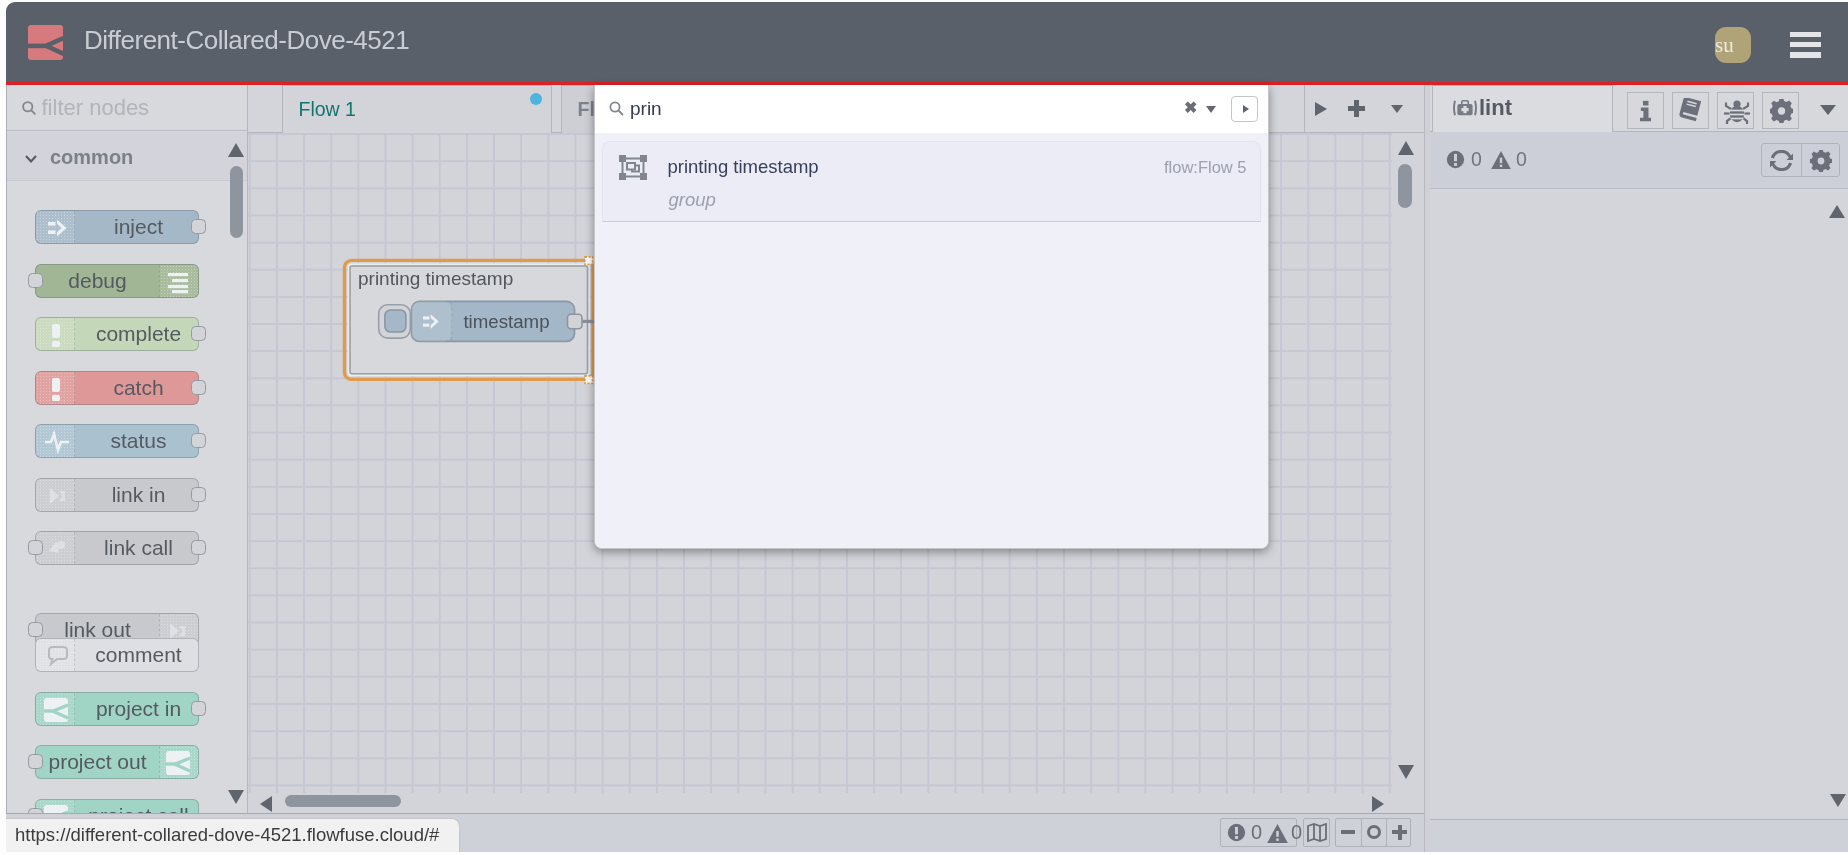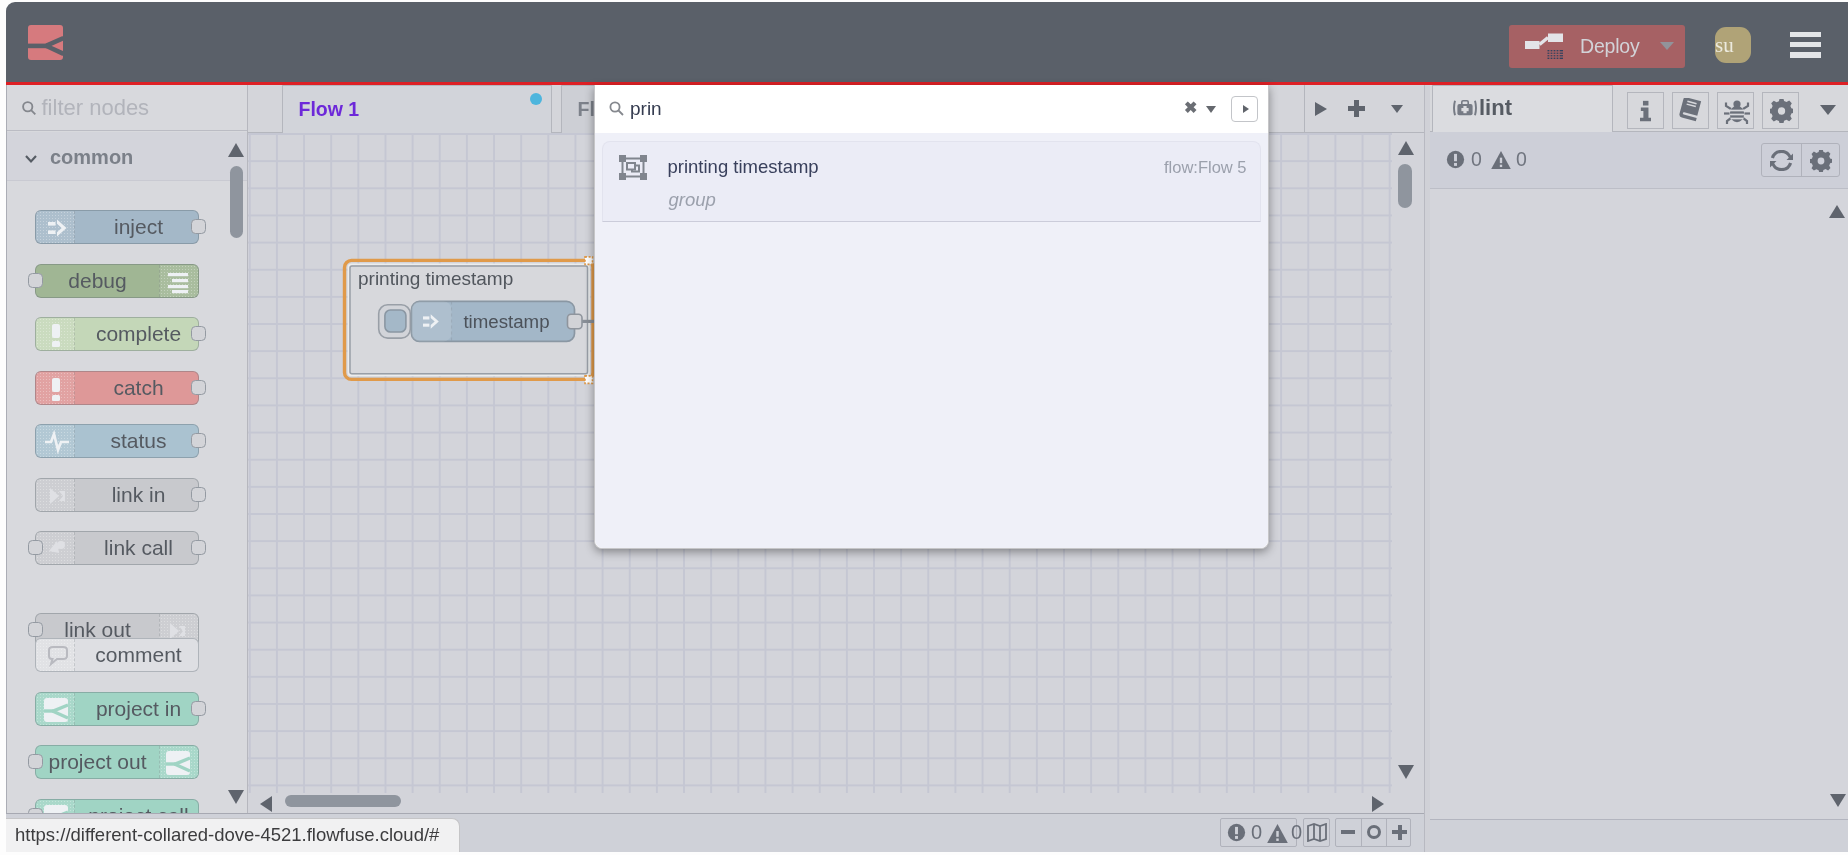--- a/index.html
+++ b/index.html
@@ -53,21 +53,21 @@
     border-right:8px solid transparent; border-bottom:14px solid #5f646d; }
   #pal-thumb { left:230px; top:166px; width:13px; height:72px; background:#8f959e; border-radius:7px; }
   #pal-down { left:228px; top:790px; width:0; height:0; border-left:8px solid transparent;
     border-right:8px solid transparent; border-top:14px solid #5f646d; }
 
   
   #tabbar { left:247.5px; top:85.2px; width:1176.5px; height:47.4px; background:#d4d5da;
     border-bottom:1px solid #b4b6bd; }
   .tab { position:absolute; top:0; height:47.4px; border:1px solid #b4b6bd; border-bottom:none; }
   #tab1 { left:34px; width:270px; background:#d2d4da; height:48.4px; }
-  #tab1 .tlbl { position:absolute; left:16px; line-height:46px; font-size:19.5px; font-weight:bold; color:#6d28d9; }
+  #tab1 .tlbl { position:absolute; left:16px; line-height:46px; font-size:19.5px; font-weight:normal; color:#0f766e; }
   #tab1 .dot { position:absolute; right:9px; top:7px; width:12px; height:12px; border-radius:50%; background:#4db5dd; }
   #tab2 { left:313px; width:270px; background:#cdcfd5; }
   #tab2 .tlbl { position:absolute; left:16px; line-height:46px; font-size:19.5px; font-weight:bold; color:#7c818a; }
   #tabbtns { position:absolute; right:0; top:0; width:120px; height:47.4px; border-left:1px solid #b4b6bd; }
   #canvas { left:247.5px; top:132.6px; width:1176.5px; height:660px; background:#d3d4da; }
   #grid { position:absolute; left:0; top:0; width:1144.5px; height:660px;
     background-image:
       linear-gradient(to right, #c5c7d3 1.5px, transparent 1.5px),
       linear-gradient(to bottom, #c5c7d3 1.5px, transparent 1.5px);
     background-size:27.15px 27.15px;
@@ -153,39 +153,21 @@
 <div id="page">
   <div id="header" class="abs"></div>
   <svg id="logo" class="abs" width="35" height="35" viewBox="0 0 35 35">
     <rect x="0" y="0" width="35" height="35" rx="3" fill="#d67a7e"></rect>
     <g stroke="#5a6069" stroke-width="4.6" fill="none">
       <path d="M0 20.9 H 19"></path>
       <path d="M18.5 20.6 L 35.5 13"></path>
       <path d="M18.5 21 L 35.5 28.8"></path>
     </g>
   </svg>
-  <div id="deploy" class="abs">
-    <svg class="dicon" width="46" height="34" viewBox="0 0 46 34">
-      <rect x="4" y="16" width="14.5" height="8" fill="#e3e4e8"></rect>
-      <rect x="27" y="8.5" width="15" height="8.5" fill="#e3e4e8"></rect>
-      <path d="M18.5 19.5 L 27 12.5" stroke="#e3e4e8" stroke-width="3.4" fill="none"></path>
-      <rect x="26.5" y="25" width="15.5" height="9" fill="#32425f"></rect>
-      <g stroke="#a66164" stroke-width="1.3">
-        <path d="M26 27 h16"></path>
-          <path d="M26 29.5 h16"></path>
-          <path d="M26 32 h16"></path>
-        <path d="M29 24 v11"></path>
-          <path d="M32 24 v11"></path>
-          <path d="M35 24 v11"></path>
-          <path d="M38 24 v11"></path>
-      </g>
-    </svg>
-    <div class="dtext">Deploy</div>
-    <div class="dcaret"></div>
-  </div>
+  <div id="title" class="abs">Different-Collared-Dove-4521</div>
   <div id="avatar" class="abs">su</div>
   <div id="burger" class="abs">
       <div style="top:0"></div>
       <div style="top:10.4px"></div>
       <div style="top:20.8px"></div>
     </div>
   <div id="redline" class="abs"></div>
 
   <div id="palette" class="abs">
     <div id="filterrow">

